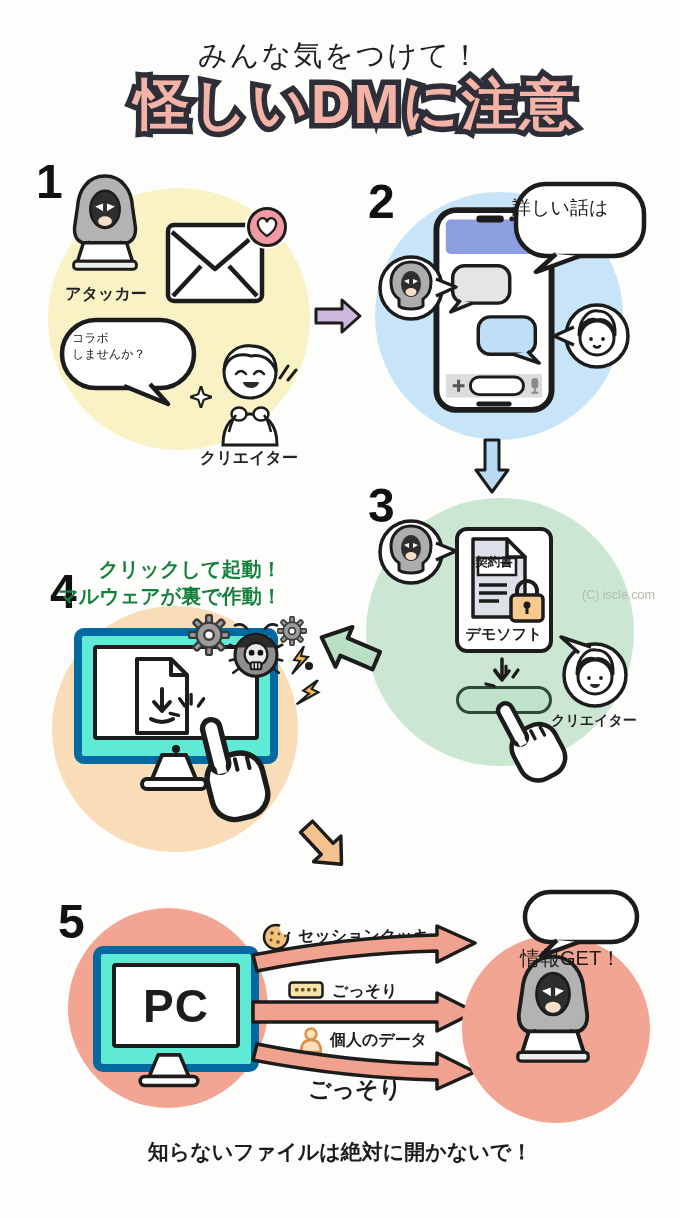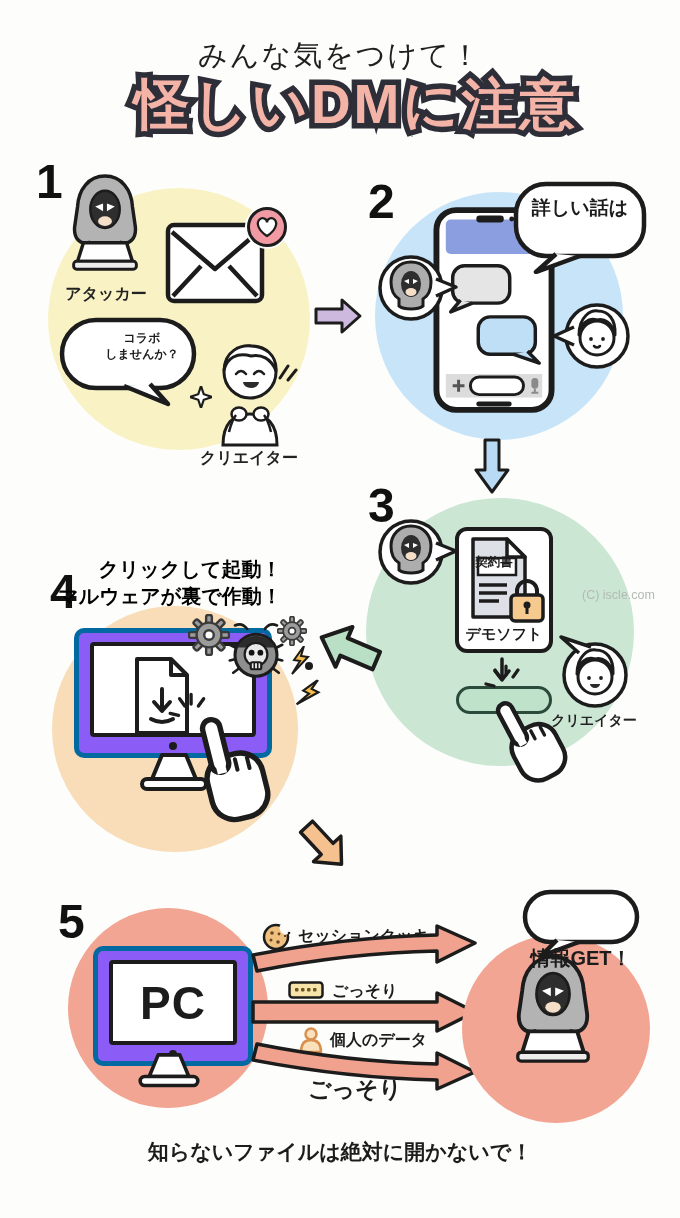--- a/index.html
+++ b/index.html
@@ -5,45 +5,45 @@
   html,body { margin:0; padding:0; background:#ffffff; }
   .canvas {
     position:relative; width:680px; height:1218px; margin:0 auto;
     background:#fdfdfb; overflow:hidden;
     font-family:"Liberation Sans","DejaVu Sans",sans-serif; color:#1c1c1c;
   }
   .abs { position:absolute; }
   .circle { position:absolute; border-radius:50%; }
   .num { position:absolute; font-size:48px; font-weight:800; color:#111; line-height:1; }
   .lbl { position:absolute; font-weight:700; color:#222; text-align:center; font-size:16px; }
-  .bubble-txt { position:absolute; font-weight:700; color:#1c1c1c; text-align:center; line-height:1.3; }
+  .bubble-txt { position:absolute; font-weight:400; color:#1c1c1c; line-height:1.3; }
 
   .subtitle {
     position:absolute; top:36px; left:0; right:0; text-align:center;
     font-size:29px; font-weight:400; letter-spacing:2px; color:#1f1f1f;
   }
   .main-title {
     position:absolute; top:68px; left:0; right:0; text-align:center;
     font-size:55px; font-weight:800; letter-spacing:3px; color:#f4b3a7; z-index:0;
   }
   .ol { position:relative; display:inline-block; z-index:0;margin-left:32px; }
   .ol::before {
     content:attr(data-text); position:absolute; left:0; top:0; z-index:-1;
     -webkit-text-stroke:11px #2e2e38; color:#2e2e38;
   }
 
-  .monitor { position:absolute; background:#8b5cf6; border:5px solid #0369a1; border-radius:10px; }
+  .monitor { position:absolute; background:#5eead4; border:8px solid #0369a1; border-radius:10px; }
   .monitor .screen { position:absolute; left:11px; right:11px; top:9px; bottom:16px;
     border:4px solid #1c1c1c; border-radius:4px; background:#fff;
     display:flex; align-items:center; justify-content:center; }
   .monitor .cam { position:absolute; left:50%; bottom:3px; width:8px; height:8px;
     margin-left:-4px; background:#1c1c1c; border-radius:50%; }
   .pc-text { font-size:46px; font-weight:800; color:#1c1c1c; letter-spacing:1px; }
 
-  .caption4 { position:absolute; font-size:20px; font-weight:800; color:#000000; text-align:center; line-height:1.3; }
+  .caption4 { position:absolute; font-size:20px; font-weight:800; color:#15803d; text-align:center; line-height:1.3; }
   .watermark { position:absolute; font-size:12.5px; color:#b3bab4; font-weight:400; }
   .footer {
     position:absolute; top:1138px; left:0; right:0; text-align:center;
     font-size:21px; font-weight:800; color:#1c1c1c;
   }
   .steal-label { position:absolute; font-size:16px; font-weight:800; color:#1c1c1c; white-space:nowrap; }
   .gossori { position:absolute; font-size:23px; font-weight:800; color:#1c1c1c; text-align:center; }
   svg { display:block; }
 </style>
 </head>

